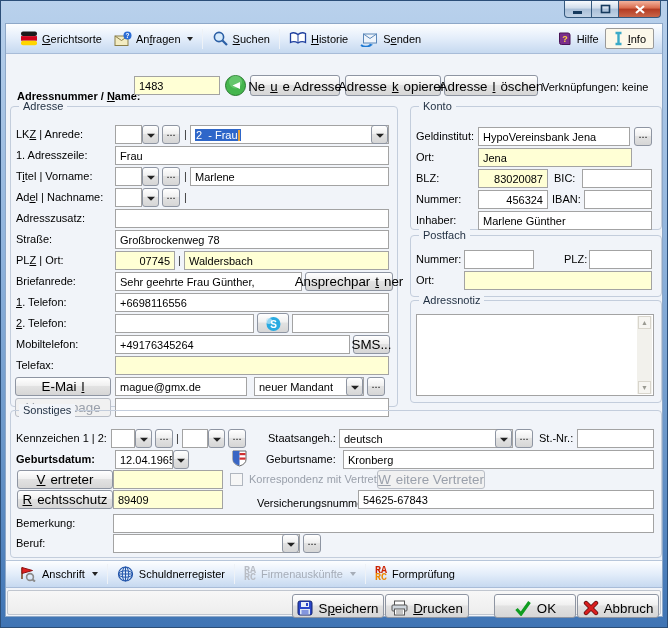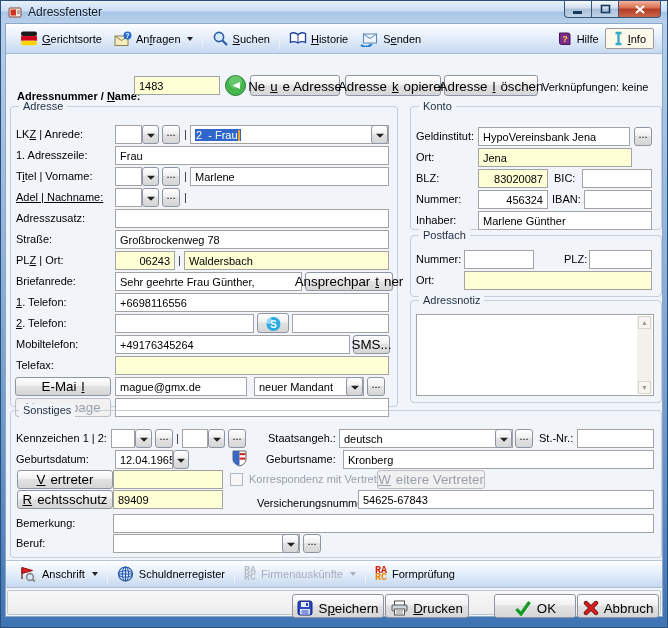--- a/index.html
+++ b/index.html
@@ -72,31 +72,20 @@
   .footer{position:absolute;left:1px;right:1px;top:566px;bottom:1px;background:linear-gradient(180deg,#f7f7f7,#ededed);
     border:1px solid #c0c6cf;border-radius:2px;}
   .icon{display:inline-flex;align-items:center;justify-content:center;}
   u{text-underline-offset:1px;}
 </style>
 </head>
 <body>
 
 <div class="win">
 
-  <div class="titlebar">
-    <span class="icon">
-      <svg width="14" height="14">
-          <rect x="1" y="3" width="12" height="9" rx="1" fill="#f0e6dc" stroke="#8a4a3a"></rect>
-          <rect x="2.5" y="4.5" width="5.5" height="6" fill="#cc3322"></rect>
-          <line x1="9" y1="6" x2="12" y2="6" stroke="#8a6a5a"></line>
-          <line x1="9" y1="8" x2="12" y2="8" stroke="#8a6a5a"></line>
-        </svg>
-    </span>
-    <span class="title-text">Adressfenster</span>
-  </div>
   <div class="capbtns">
     <div class="capbtn min">
         <svg width="12" height="9">
           <rect x="1" y="6" width="9" height="3" fill="#163a5e"></rect>
         </svg>
       </div>
     <div class="capbtn max">
         <svg width="11" height="10">
           <rect x="1.5" y="1.5" width="8" height="7" fill="none" stroke="#163a5e" stroke-width="1.6"></rect>
         </svg>
@@ -217,34 +206,34 @@
     <span class="lbl" style="left:10px;top:125px;">1. Adresszeile:</span>
     <div class="fld" style="left:109px;top:122px;width:274px;">Frau</div>
 
     <span class="lbl" style="left:10px;top:146px;">T<u>i</u>tel | Vorname:</span>
     <div class="fld" style="left:109px;top:143px;width:27px;"></div>
     <div class="dd" style="left:136px;top:143px;"></div>
     <div class="dots" style="left:156px;top:143px;">...</div>
     <span class="pipe" style="left:178px;top:146px;">|</span>
     <div class="fld" style="left:184px;top:143px;width:199px;">Marlene</div>
 
-    <span class="lbl" style="left:10px;top:167px;text-decoration:underline;">Ad<u>e</u>l | Nachname:</span>
+    <span class="lbl" style="left:10px;top:167px;">Ad<u>e</u>l | Nachname:</span>
     <div class="fld" style="left:109px;top:164px;width:27px;"></div>
     <div class="dd" style="left:136px;top:164px;"></div>
     <div class="dots" style="left:156px;top:164px;">...</div>
     <span class="pipe" style="left:178px;top:167px;">|</span>
 
     <span class="lbl" style="left:10px;top:188px;">Adresszusatz:</span>
     <div class="fld" style="left:109px;top:185px;width:274px;"></div>
 
     <span class="lbl" style="left:10px;top:209px;">Straße:</span>
     <div class="fld" style="left:109px;top:206px;width:274px;">Großbrockenweg 78</div>
 
     <span class="lbl" style="left:10px;top:230px;">PL<u>Z</u> | Ort:</span>
-    <div class="fld yellow right" style="left:109px;top:227px;width:60px;">06243</div>
+    <div class="fld yellow right" style="left:109px;top:227px;width:60px;">07745</div>
     <span class="pipe" style="left:172px;top:230px;">|</span>
     <div class="fld yellow" style="left:178px;top:227px;width:205px;">Waldersbach</div>
 
     <span class="lbl" style="left:10px;top:251px;">Briefanrede:</span>
     <div class="fld" style="left:109px;top:248px;width:187px;">Sehr geehrte Frau Günther,</div>
     <button class="btn" style="left:299px;top:248px;width:88px;height:19px;">Ansprechpar<u>t</u>ner</button>
 
     <span class="lbl" style="left:10px;top:272px;"><u>1</u>. Telefon:</span>
     <div class="fld" style="left:109px;top:269px;width:274px;">+6698116556</div>
 
@@ -327,21 +316,21 @@
     <div class="fld" style="left:176px;top:405px;width:26px;"></div>
     <div class="dd" style="left:202px;top:405px;"></div>
     <div class="dots" style="left:222px;top:405px;">...</div>
     <span class="lbl" style="left:262px;top:408px;">Staatsangeh.:</span>
     <div class="fld" style="left:333px;top:405px;width:174px;">deutsch</div>
     <div class="dd" style="left:489px;top:405px;"></div>
     <div class="dots" style="left:509px;top:405px;">...</div>
     <span class="lbl" style="left:533px;top:408px;">St.-Nr.:</span>
     <div class="fld" style="left:571px;top:405px;width:77px;"></div>
 
-    <span class="lbl" style="left:10px;top:429px;">Geburtsdatum:</span>
+    <span class="lbl" style="left:10px;top:429px;font-weight:bold;">Geburtsdatum:</span>
     <div class="fld" style="left:109px;top:426px;width:58px;">12.04.1965</div>
     <div class="dd" style="left:167px;top:426px;width:16px;"></div>
     <span class="icon" style="position:absolute;left:226px;top:426px;">
       <svg width="15" height="17">
           <path d="M1 1 h13 v8.5 q0 4.5 -6.5 6.5 q-6.5 -2 -6.5 -6.5 z" fill="#fff" stroke="#666"></path>
           <path d="M1 1 h6.5 v14.6 q-6.5 -2 -6.5 -6.1 z" fill="#3a66c4"></path>
           <rect x="7.5" y="3" width="6" height="2.2" fill="#d03030"></rect>
           <rect x="7.5" y="7.5" width="6" height="2.2" fill="#d03030"></rect>
         </svg>
     </span>

